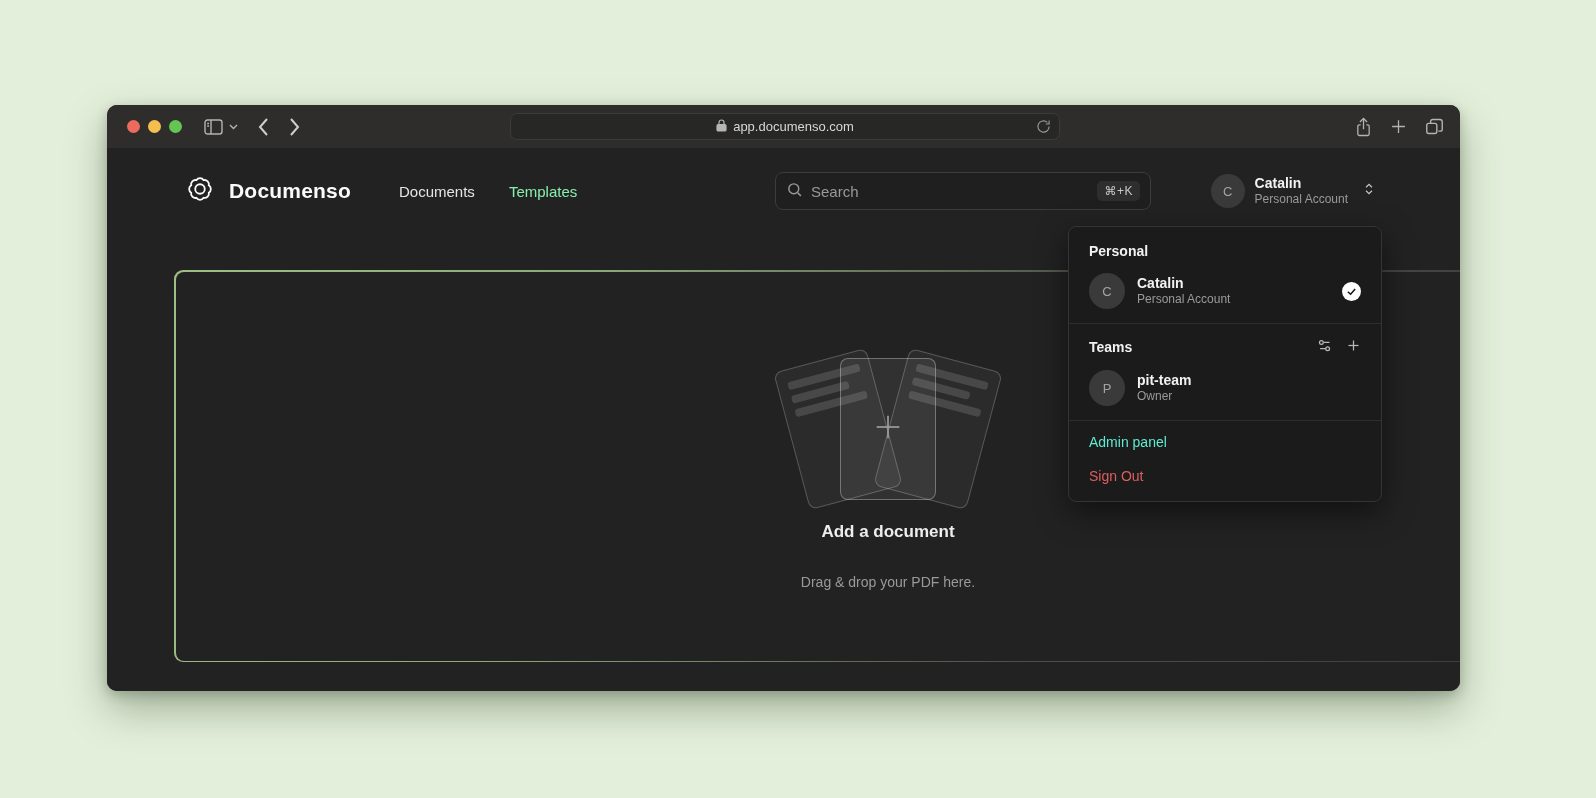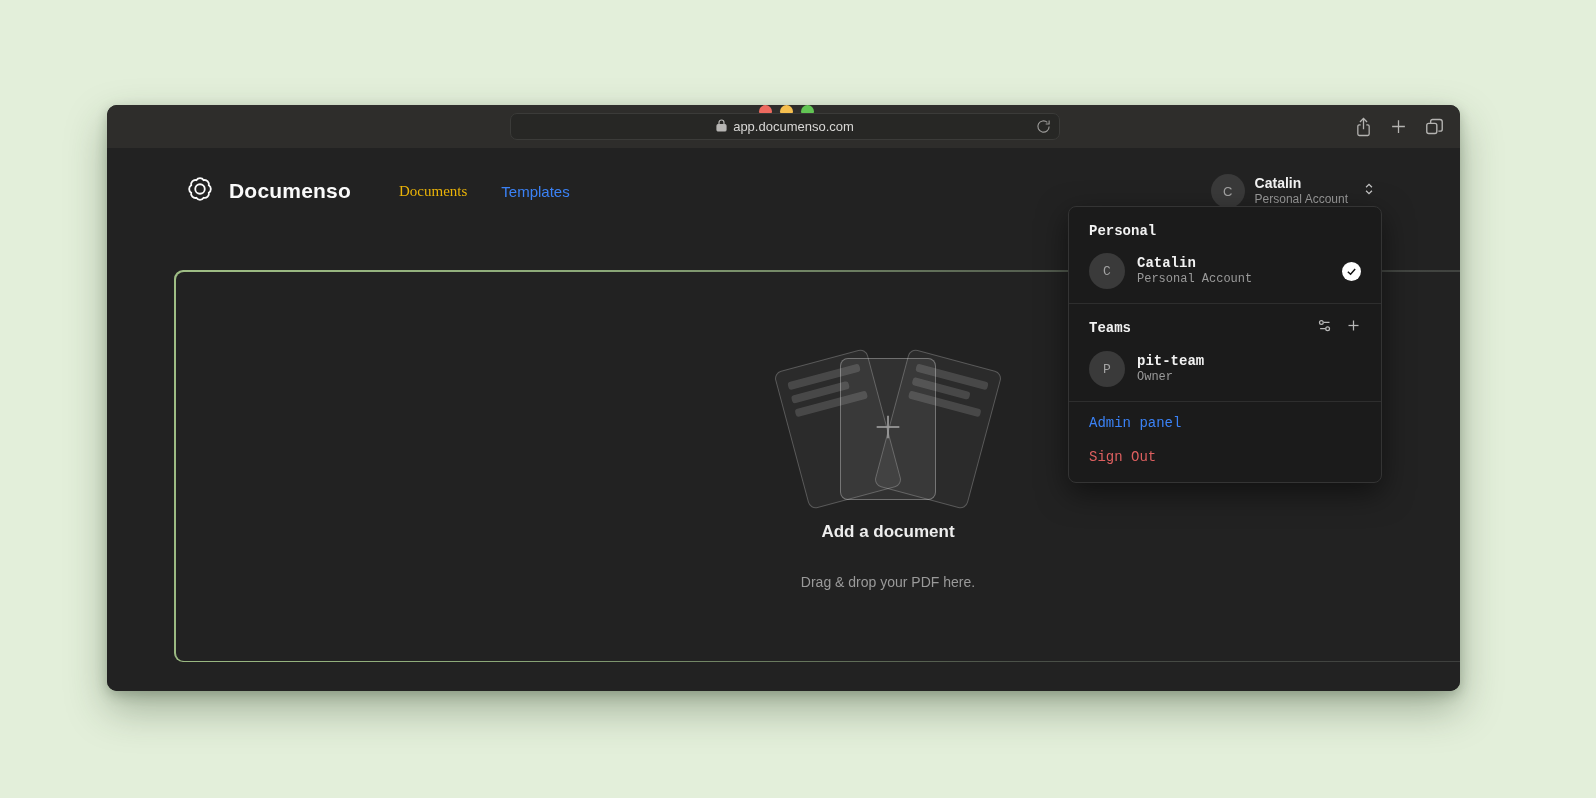--- a/index.html
+++ b/index.html
@@ -10,21 +10,21 @@
     position:relative; overflow:hidden;
   }
   .window {
     position:absolute; left:107px; top:105px; width:1353px; height:586px;
     border-radius:10px; background:#222222; overflow:hidden;
     box-shadow:0 18px 40px rgba(40,60,35,.35), 0 4px 12px rgba(40,60,35,.25);
   }
   
   .titlebar {
     height:43px; background:#2e2d2b; display:flex; align-items:center;
-    padding:0 14px; position:relative;flex-direction:column;
+    padding:0 14px; position:relative;
   }
   .traffic { display:flex; gap:8px; margin-left:6px; }
   .tl { width:13px; height:13px; border-radius:50%; }
   .tl.red   { background:#ed6a5f; }
   .tl.yellow{ background:#f5bf4f; }
   .tl.green { background:#62c554; }
   .tb-icons { display:flex; align-items:center; gap:6px; margin-left:22px; color:#b4b3b1; }
   .tb-icons svg, .tb-right svg { display:block; }
   .chev-fwd { color:#5c5b59; }
   .nav-arrow { margin-left:14px; color:#cfcecc; }
@@ -36,22 +36,22 @@
   }
   .urlbar .reload { position:absolute; right:8px; top:5px; color:#9b9a98; }
   .urlbar .lock { color:#b7b6b4; }
   .tb-right { position:absolute; right:16px; top:0; height:43px; display:flex; align-items:center; gap:18px; color:#b4b3b1; }
   
   .content { position:relative; height:543px; background:#222222; }
   .app-header { position:absolute; left:80px; top:0; height:86px; display:flex; align-items:center; }
   .brand { display:flex; align-items:center; gap:16px; color:#fafafa; }
   .brand-name { font-size:21px; font-weight:700; letter-spacing:.2px; }
   .main-nav { display:flex; gap:34px; margin-left:48px; font-size:15px; }
-  .nav-item { color:#3b82f6; cursor:pointer; font-weight:500; }
-  .nav-item.active { color:#eab308;font-family:Liberation Serif, serif; }
+  .nav-item { color:#86efac; cursor:pointer; font-weight:500; }
+  .nav-item.active { color:#e5e5e5; }
   .searchbox {
     position:absolute; left:668px; top:24px; width:376px; height:38px;
     border:1px solid #3c3c3c; border-radius:8px; background:#1f1f1f;
     display:flex; align-items:center; padding:0 10px; gap:8px;
   }
   .searchbox svg { color:#9a9a9a; flex:none; }
   .searchbox input {
     flex:1; background:transparent; border:none; outline:none;
     color:#e6e6e6; font-size:15px; font-family:inherit;
   }
@@ -95,35 +95,35 @@
   .card .bars { padding:12px 10px; display:flex; flex-direction:column; gap:6px; }
   .card .bar { height:8px; border-radius:3px; background:rgba(255,255,255,.14); }
   .card .bar:nth-child(2){ width:80%; }
   .plus-glyph { color:#9c9c9c; }
   .dz-title { position:absolute; left:0; right:0; top:250px; text-align:center;
               font-size:17px; font-weight:700; color:#ededed; }
   .dz-sub   { position:absolute; left:0; right:0; top:278px; text-align:center;
               font-size:14px; color:#9a9a9a;margin-top:24px; }
   
   .dropdown {
-    position:absolute; left:961px; top:58px; width:314px;
+    position:absolute; left:961px; top:78px; width:314px;
     background:#1b1b1b; border:1px solid #343434; border-radius:8px;
-    box-shadow:0 10px 30px rgba(0,0,0,.5); z-index:10; padding:6px 0 8px;font-family:Liberation Mono, monospace;
+    box-shadow:0 10px 30px rgba(0,0,0,.5); z-index:10; padding:6px 0 8px;
   }
   .dd-label { padding:10px 20px 6px; font-size:14px; font-weight:700; color:#f2f2f2;
               display:flex; align-items:center; }
   .dd-label .dd-actions { margin-left:auto; display:flex; gap:14px; color:#b8b8b8; }
   .dd-row { display:flex; align-items:center; gap:12px; padding:8px 20px 12px; cursor:pointer; }
   .dd-row .avatar { width:36px; height:36px; }
   .dd-name { font-size:14px; font-weight:700; color:#f2f2f2; line-height:1.3; }
   .dd-sub  { font-size:12px; color:#9a9a9a; line-height:1.3; }
   .dd-check { margin-left:auto; width:19px; height:19px; border-radius:50%; background:#ffffff;
               display:flex; align-items:center; justify-content:center; color:#111; flex:none; }
   .dd-divider { height:1px; background:#2e2e2e; margin:2px 0 4px; }
-  .dd-item { padding:9px 20px; font-size:14px; color:#3b82f6; cursor:pointer; }
+  .dd-item { padding:9px 20px; font-size:14px; color:#5eead4; cursor:pointer; }
   .dd-item.danger { color:#dd5f5f; }
 </style>
 </head>
 <body>
 
 <div class="window">
 
   <div class="titlebar">
     <div class="traffic">
       <span class="tl red"></span>
@@ -206,20 +206,30 @@
           </svg>
         </span>
         <span class="brand-name">Documenso</span>
       </div>
       <nav class="main-nav">
         <span class="nav-item active">Documents</span>
         <span class="nav-item">Templates</span>
       </nav>
     </div>
 
+    <div class="searchbox">
+      <span>
+        <svg width="17" height="17" viewBox="0 0 24 24" fill="none" stroke="currentColor" stroke-width="2">
+          <circle cx="11" cy="11" r="7"></circle>
+            <line x1="16.5" y1="16.5" x2="21" y2="21"></line>
+        </svg>
+      </span>
+      <input type="text" placeholder="Search" style="">
+      <span class="kbd">⌘+K</span>
+    </div>
 
     <div class="account-trigger">
       <span class="avatar">C</span>
       <span>
         <div class="acc-name">Catalin</div>
         <div class="acc-sub">Personal Account</div>
       </span>
       <span class="updown">
         <svg width="14" height="14" viewBox="0 0 24 24" fill="none" stroke="currentColor" stroke-width="2.2">
           <polyline points="7,15 12,20 17,15"></polyline>

